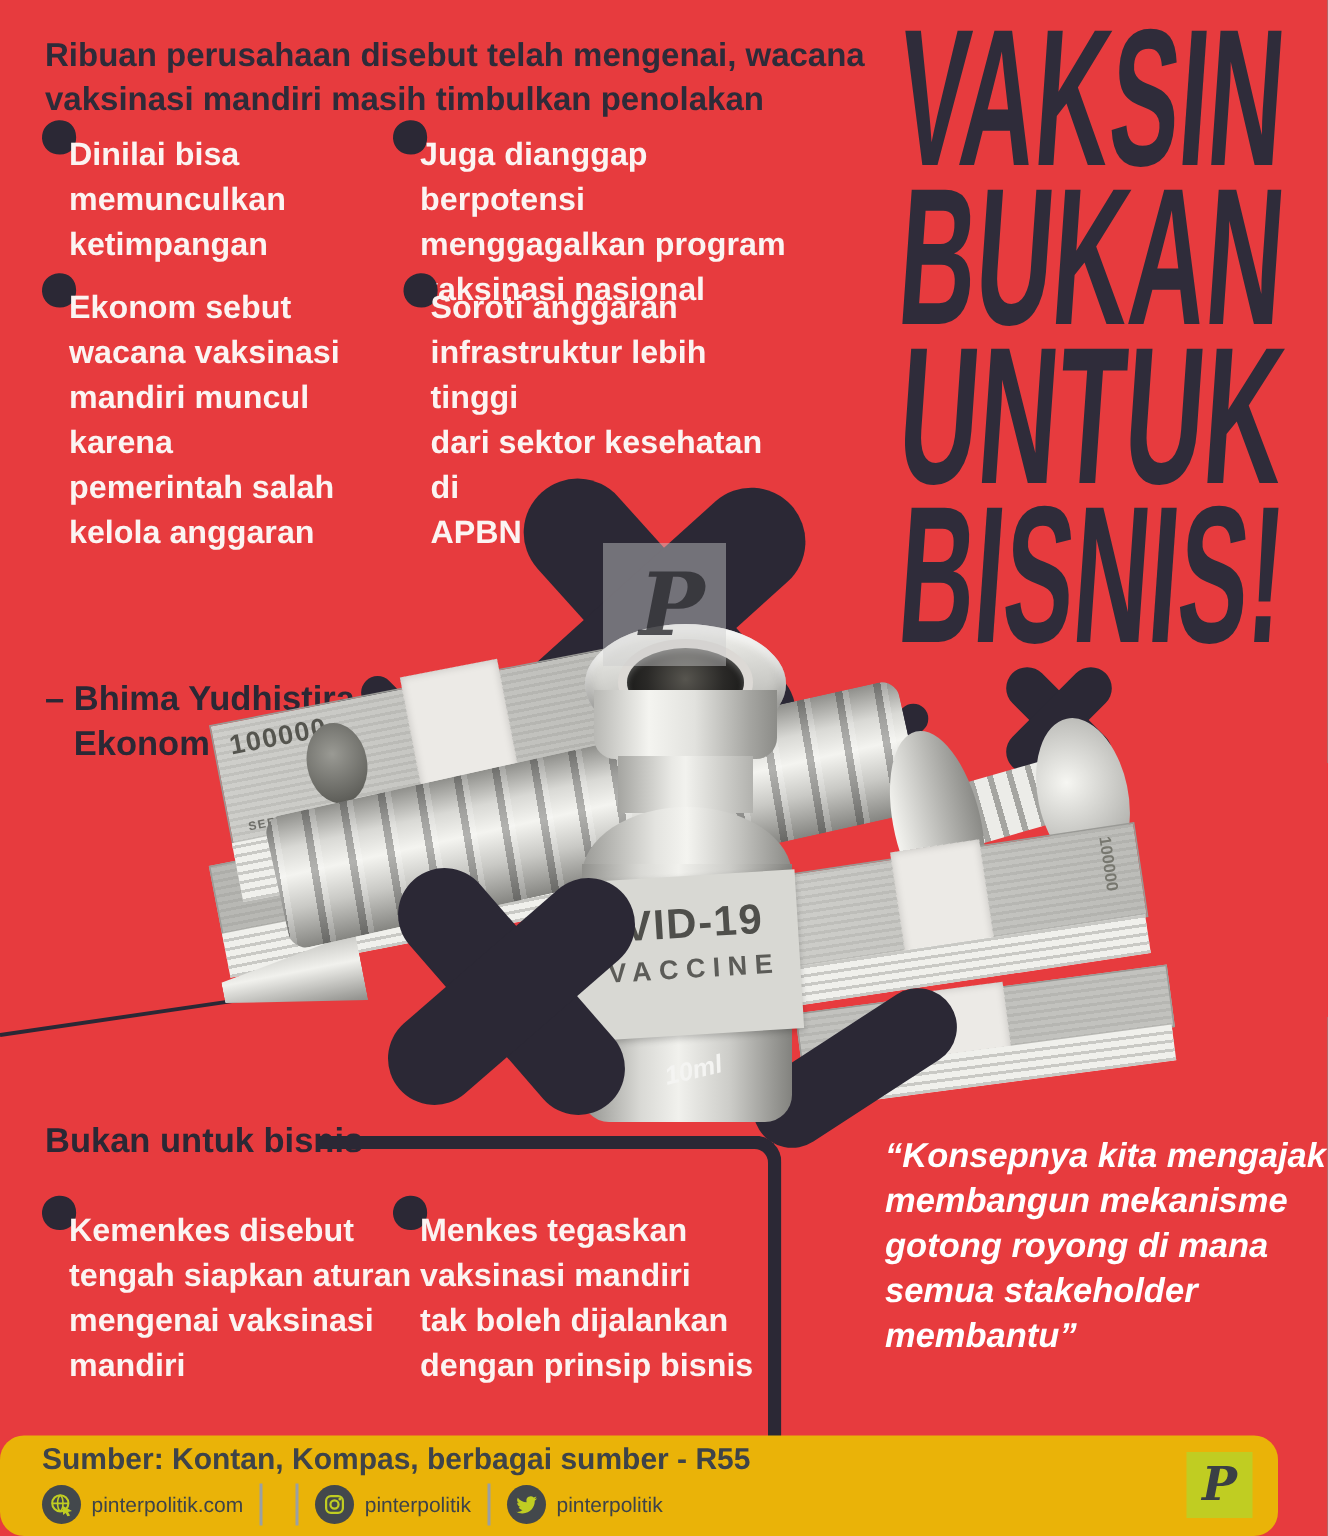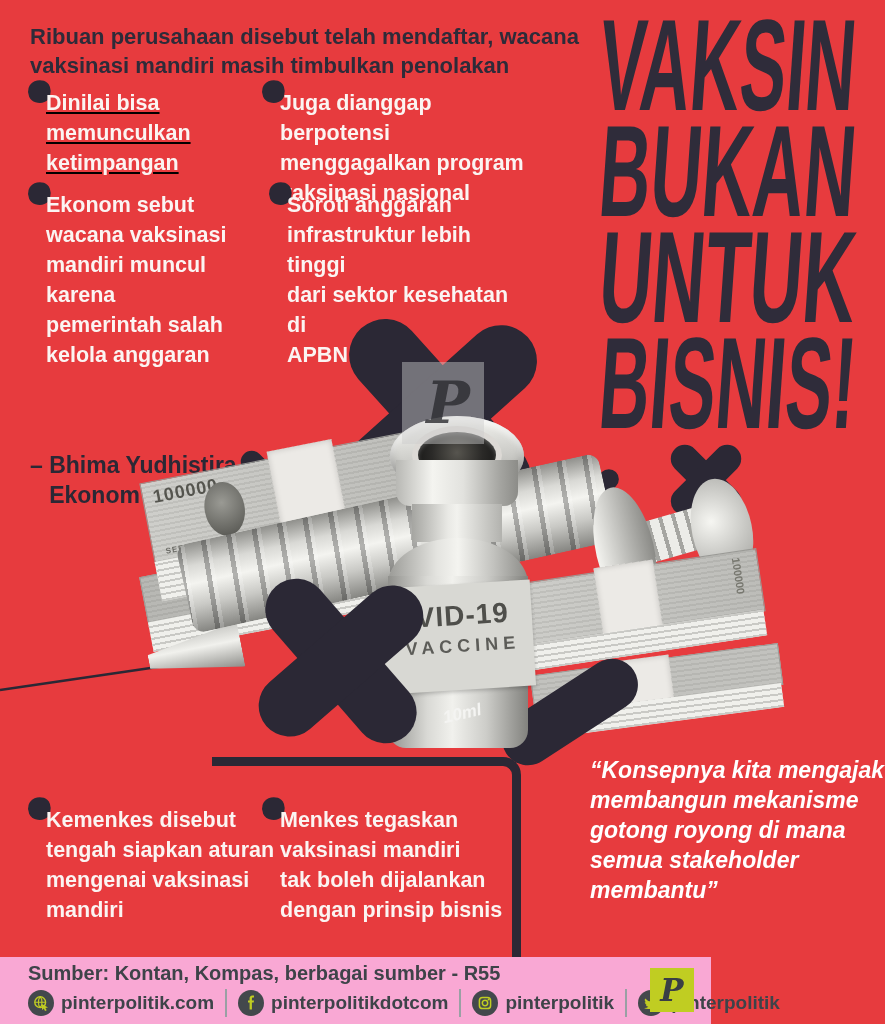--- a/index.html
+++ b/index.html
@@ -27,21 +27,21 @@
   
   .bullet{position:absolute;}
   .bullet .dot{
     position:absolute;left:-2px;top:-8px;width:23px;height:23px;background:var(--ink);
     border-radius:54% 46% 52% 48% / 50% 56% 44% 50%;transform:rotate(18deg);
   }
   .bullet .txt{
     position:relative;padding-left:16px;color:#fbf4f2;font-weight:bold;
     font-size:21.5px;line-height:30px;white-space:pre-line;
   }
-  .b1{left:30px;top:88px;width:240px;text-decoration:underline;}
+  .b1{left:30px;top:88px;width:240px;}
   .b2{left:264px;top:88px;width:260px;}
   .b3{left:30px;top:190px;width:250px;}
   .b4{left:271px;top:190px;width:260px;}
   .b5{left:30px;top:805px;width:250px;}
   .b6{left:264px;top:805px;width:260px;}
   
   .quote{
     position:absolute;color:#ffffff;font-style:italic;font-weight:bold;
     font-size:23px;line-height:30px;white-space:pre-line;
   }
@@ -178,45 +178,45 @@
   
   .watermark{
     position:absolute;left:402px;top:362px;width:82px;height:82px;z-index:10;
     background:rgba(205,205,205,.45);display:flex;align-items:center;justify-content:center;
   }
   .watermark span{
     font-family:"DejaVu Serif",serif;font-style:italic;font-weight:bold;
     font-size:58px;color:rgba(42,42,48,.8);margin-left:10px;
   }
   
-  .footer{position:absolute;left:0;top:957px;width:711px;height:67px;background:#f9a8d4;z-index:20;}
+  .footer{position:absolute;left:0;top:957px;width:852px;height:67px;background:#eab308;z-index:20;border-radius:16px;}
   .source{position:absolute;left:28px;top:5px;font-size:20px;font-weight:bold;color:var(--ftext);}
   .social-row{position:absolute;left:28px;top:31px;display:flex;align-items:center;height:30px;}
   .slink{display:flex;align-items:center;}
   .icon-circle{
     width:26px;height:26px;border-radius:50%;background:#43484c;margin-right:7px;
     display:flex;align-items:center;justify-content:center;flex:0 0 auto;
   }
-  .slabel{font-size:19px;font-weight:bold;color:var(--ftext);white-space:nowrap;}
+  .slabel{font-size:14px;font-weight:normal;color:var(--ftext);white-space:nowrap;}
   .sdivider{width:2px;height:28px;background:#9aa0a4;margin:0 11px;}
   .p-logo{
     position:absolute;right:17px;top:11px;width:44px;height:44px;background:var(--lime);
     display:flex;align-items:center;justify-content:center;
   }
   .p-logo span{
     font-family:"DejaVu Serif",serif;font-style:italic;font-weight:bold;
     font-size:31px;color:#3a3f45;
   }
 </style>
 </head>
 <body>
 
 <div class="page">
 
-  <div class="header">Ribuan perusahaan disebut telah mendaftar, wacana
+  <div class="header">Ribuan perusahaan disebut telah mengenai, wacana
 vaksinasi mandiri masih timbulkan penolakan</div>
 
   <div>
     <svg class="title-svg" style="top:14px" viewBox="0 0 266 100">
       <text x="2" y="96" font-size="130" textLength="256" lengthAdjust="spacingAndGlyphs">VAKSIN</text>
     </svg>
     <svg class="title-svg" style="top:120px" viewBox="0 0 266 100">
       <text x="2" y="96" font-size="130" textLength="256" lengthAdjust="spacingAndGlyphs">BUKAN</text>
     </svg>
     <svg class="title-svg" style="top:226px" viewBox="0 0 266 100">
@@ -341,20 +341,21 @@
 
   <div class="xmark x-front">
       <span class="bar r1"></span>
       <span class="bar r2"></span>
     </div>
 
   <div class="watermark">
     <span>P</span>
   </div>
 
+  <div class="sec2-heading">Bukan untuk bisnis</div>
   <div class="connector"></div>
 
   <div class="bullet b6">
     <span class="dot"></span>
     <div class="txt">Menkes tegaskan
 vaksinasi mandiri
 tak boleh dijalankan
 dengan prinsip bisnis</div>
   </div>
   <div class="bullet b5">
@@ -380,28 +381,20 @@
           <svg width="16" height="16" viewBox="0 0 16 16">
             <circle cx="7.2" cy="7.2" r="5.4" fill="none" stroke="#c0cd22" stroke-width="1.4"></circle>
             <path d="M1.8 7.2h10.8M7.2 1.8c-2.4 2-2.4 8.8 0 10.8M7.2 1.8c2.4 2 2.4 8.8 0 10.8" fill="none" stroke="#c0cd22" stroke-width="1.1"></path>
             <path d="M9 9l6 3.4-2.6.6 1.3 2.3-1.7.7-1.2-2.4L9 15z" fill="#c0cd22"></path>
           </svg>
         </span>
         <span class="slabel">pinterpolitik.com</span>
       </div>
       <span class="sdivider"></span>
 
-      <div class="slink">
-        <span class="icon-circle">
-          <svg width="16" height="16" viewBox="0 0 16 16">
-            <path d="M9.6 2.5H11V0.6H9.2C7.4 0.6 6.6 2 6.6 3.5v1.9H5v2h1.6v7h2.3v-7h1.8l.3-2H8.9V3.6c0-.7.3-1.1.7-1.1z" fill="#c0cd22"></path>
-          </svg>
-        </span>
-        <span class="slabel">pinterpolitikdotcom</span>
-      </div>
       <span class="sdivider"></span>
 
       <div class="slink">
         <span class="icon-circle">
           <svg width="16" height="16" viewBox="0 0 16 16">
             <rect x="2.4" y="2.4" width="11.2" height="11.2" rx="3.2" fill="none" stroke="#c0cd22" stroke-width="1.5"></rect>
             <circle cx="8" cy="8" r="2.7" fill="none" stroke="#c0cd22" stroke-width="1.5"></circle>
             <circle cx="11.6" cy="4.4" r="1" fill="#c0cd22"></circle>
           </svg>
         </span>

